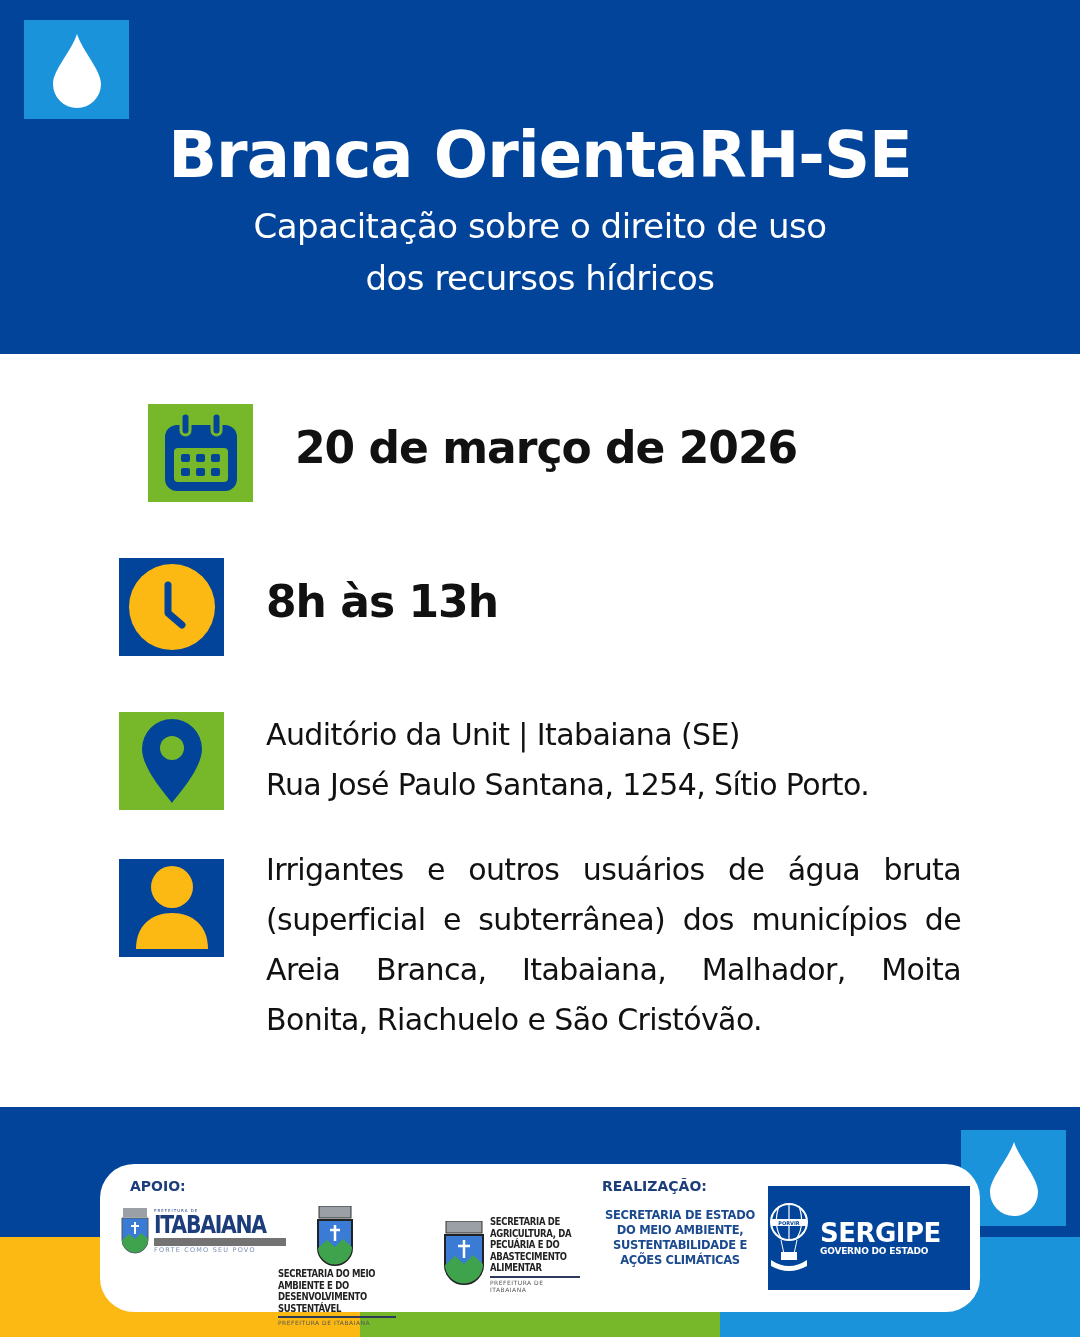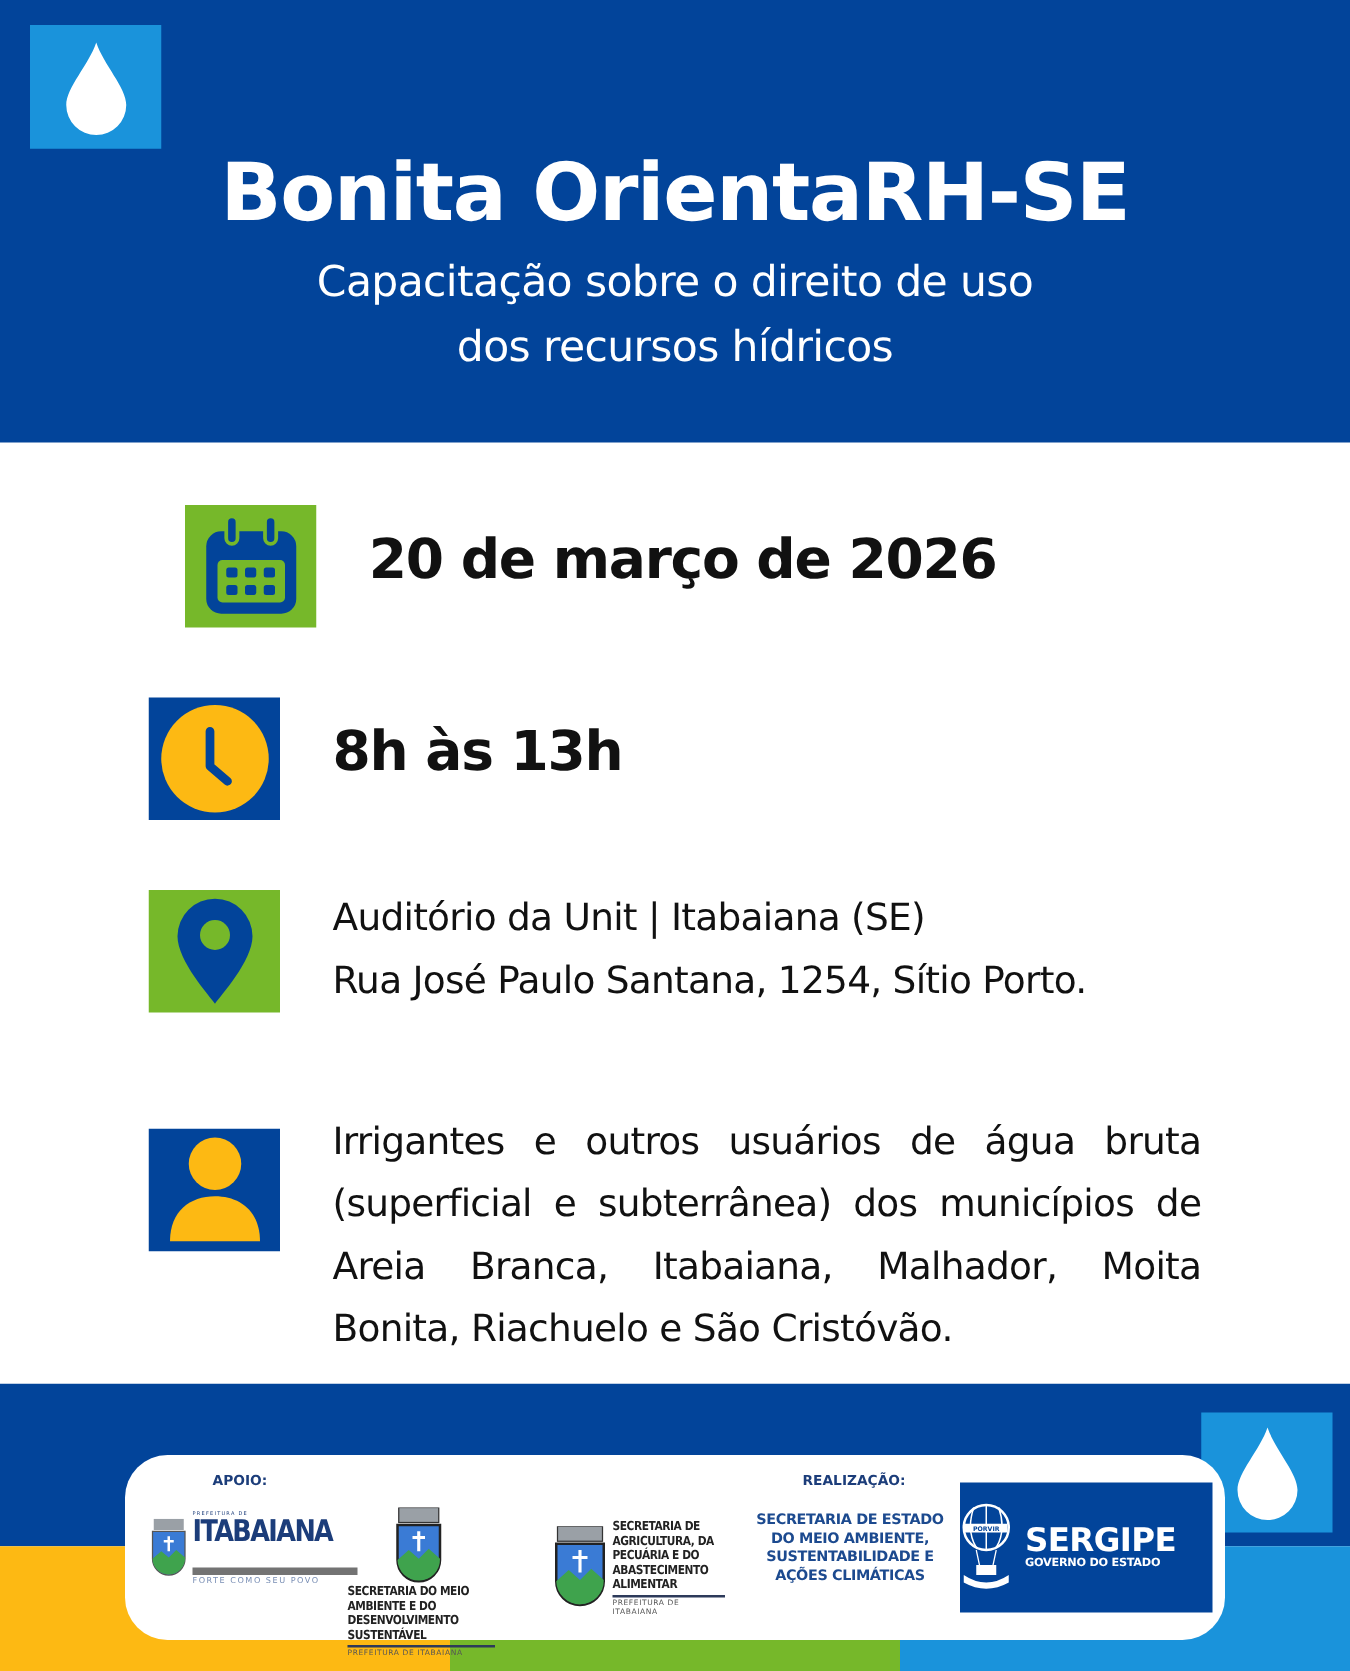--- a/index.html
+++ b/index.html
@@ -26,45 +26,45 @@
   .justify { text-align: justify; text-align-last: left; width: 695px; }
 
   .footer-band { position: absolute; left: 0; top: 1107px; width: 1080px; height: 130px; background: #02449a; }
   .stripe { position: absolute; top: 1237px; height: 100px; width: 360px; }
   .stripe.yellow { left: 0; background: #fdb913; }
   .stripe.green { left: 360px; background: #76b82a; }
   .stripe.lblue { left: 720px; background: #1a93db; }
   .drop-square.bottom { left: 961px; top: 1130px; width: 105px; height: 96px; }
 
   .card { position: absolute; left: 100px; top: 1164px; width: 880px; height: 148px; background: #fff; border-radius: 34px; }
-  .label-small { position: absolute; font-family: "DejaVu Sans", sans-serif; font-weight: bold; font-size: 11px; color: #1c3d7a; margin-left: 40px; }
+  .label-small { position: absolute; font-family: "DejaVu Sans", sans-serif; font-weight: bold; font-size: 14px; color: #1c3d7a; }
   .logo { position: absolute; display: flex; align-items: center; }
   .logo-text-cond { font-family: "DejaVu Sans", sans-serif; font-weight: bold; font-size: 10px; line-height: 11.5px;
                     color: #222; letter-spacing: -0.4px; transform: scaleX(0.85); transform-origin: left; text-transform: uppercase; }
   .logo-sub { font-size: 6px; color: #555; letter-spacing: 0.5px; border-top: 2px solid #2d3a5a; margin-top: 2px; padding-top: 1px; }
   .real-org { position: absolute; left: 500px; top: 44px; width: 160px; text-align: center; font-family: "DejaVu Sans", sans-serif;
               font-weight: bold; font-size: 11.5px; line-height: 15px; color: #1c4a8f; letter-spacing: -0.3px; }
   .sergipe-box { position: absolute; left: 668px; top: 22px; width: 202px; height: 104px; background: #02449a;
                  display: flex; align-items: center; }
   .sergipe-word { color: #fff; font-family: "DejaVu Sans", sans-serif; font-weight: bold; font-size: 26px; letter-spacing: -0.5px; line-height: 26px; }
   .sergipe-sub { color: #fff; font-family: "DejaVu Sans", sans-serif; font-weight: bold; font-size: 9px; letter-spacing: -0.2px; }
   .itab-word { font-family: "DejaVu Sans", sans-serif; font-weight: bold; font-size: 24px; color: #1c3d7a; letter-spacing: -1.5px; transform: scaleX(0.85); transform-origin: left; line-height: 24px; }
   .itab-pref { font-size: 4px; color: #1c3d7a; letter-spacing: 1px; }
-  .itab-motto { font-size: 6.5px; color: #7a8fb5; letter-spacing: 1.2px; border-top: 6px solid #737373; margin-top: 17px; }
+  .itab-motto { font-size: 6.5px; color: #7a8fb5; letter-spacing: 1.2px; border-top: 8px solid #737373; margin-top: 1px; }
 </style>
 </head>
 <body>
 
 <div class="header">
   <div class="drop-square top">
     <svg width="52" height="76" viewBox="0 0 52 76">
       <path d="M26 2 C20 20 2 38 2 52 A24 24 0 0 0 50 52 C50 38 32 20 26 2 Z" fill="#fff"></path>
     </svg>
   </div>
-  <div class="title">Bonita OrientaRH-SE</div>
+  <div class="title">Branca OrientaRH-SE</div>
   <div class="subtitle l2">dos recursos hídricos</div>
   <div class="subtitle l1">Capacitação sobre o direito de uso</div>
 </div>
 
 <div class="info-row" style="top:404px;height:98px;margin-left:29px;">
   <div class="icon-box green">
     <svg width="80" height="84" viewBox="0 0 80 84">
       <rect x="4" y="14" width="72" height="66" rx="12" fill="#02449a"></rect>
       <rect x="13" y="37" width="54" height="34" rx="4" fill="#76b82a"></rect>
       <rect x="20" y="2" width="9" height="22" rx="4.5" fill="#02449a" stroke="#76b82a" stroke-width="3"></rect>
@@ -94,21 +94,21 @@
   <div class="icon-box green">
     <svg width="64" height="88" viewBox="0 0 64 88">
       <path d="M32 2 A30 30 0 0 1 62 32 C62 52 36 80 32 86 C28 80 2 52 2 32 A30 30 0 0 1 32 2 Z" fill="#02449a"></path>
       <circle cx="32" cy="31" r="12" fill="#76b82a"></circle>
     </svg>
   </div>
   <div class="info-text mid" style="top:-2px;">Auditório da Unit | Itabaiana (SE)</div>
   <div class="info-text mid" style="top:48px;">Rua José Paulo Santana, 1254, Sítio Porto.</div>
 </div>
 
-<div class="info-row" style="top:903px;height:200px;">
+<div class="info-row" style="top:859px;height:200px;">
   <div class="icon-box blue">
     <svg width="76" height="90" viewBox="0 0 76 90">
       <circle cx="38" cy="24" r="21" fill="#fdb913"></circle>
       <path d="M2 86 C2 62 18 50 38 50 C58 50 74 62 74 86 Z" fill="#fdb913"></path>
     </svg>
   </div>
   <div class="info-text mid justify" style="top:-14px;">Irrigantes e outros usuários de água bruta (superficial e subterrânea) dos municípios de Areia Branca, Itabaiana, Malhador, Moita Bonita, Riachuelo e São Cristóvão.</div>
 </div>
 
 <div class="footer-band"></div>

